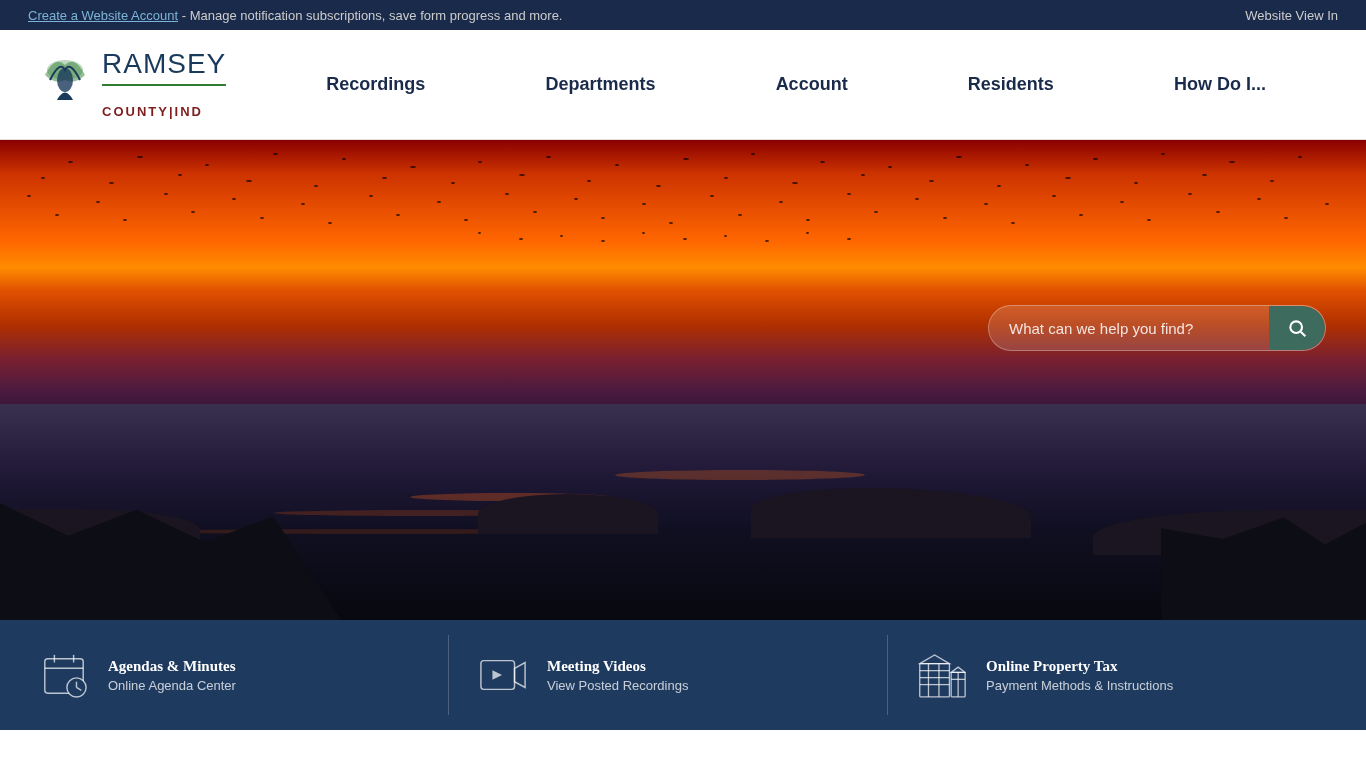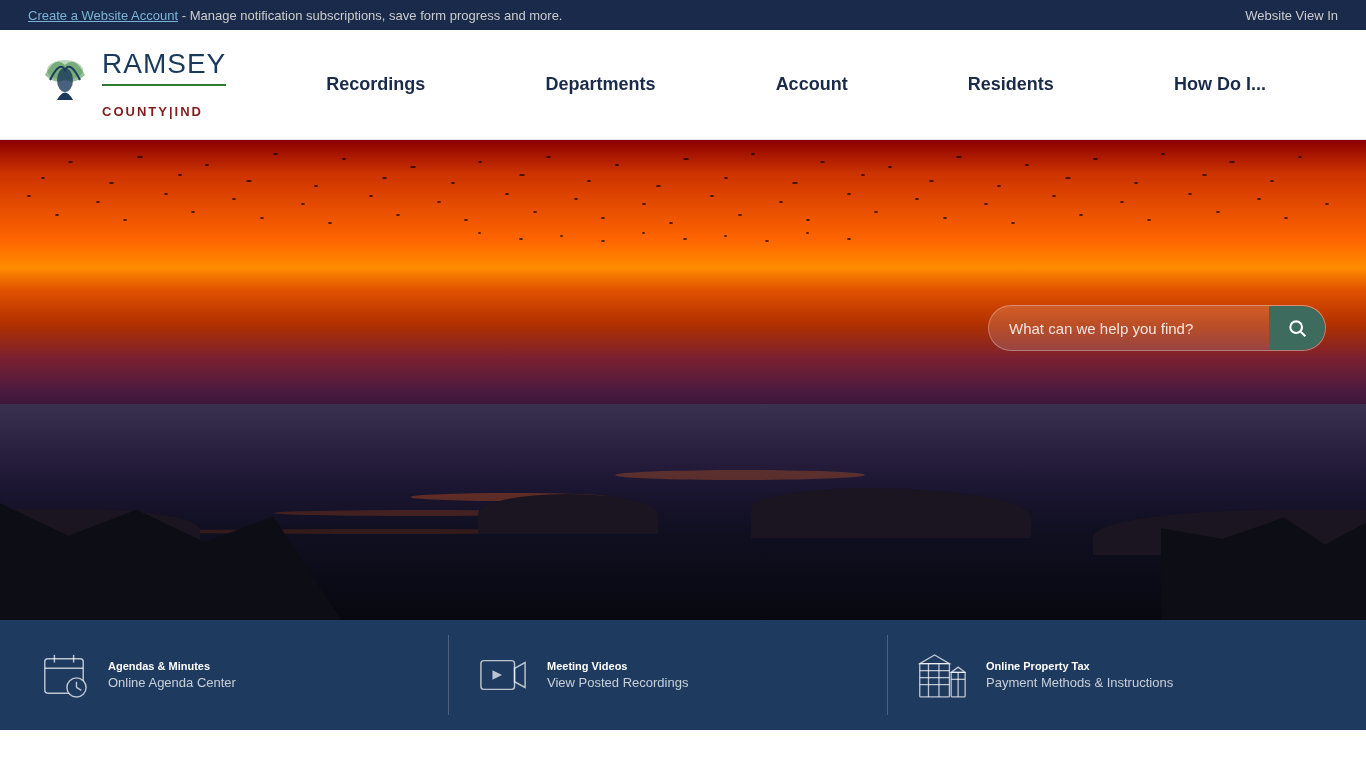--- a/index.html
+++ b/index.html
@@ -250,24 +250,25 @@
       font-size: 40px;
       flex-shrink: 0;
       display: flex;
       align-items: center;
       justify-content: center;
     }
     .ql-text {
       color: #fff;
     }
     .ql-text .ql-title {
-      font-size: 11px;
+      font-size: 15px;
       font-weight: 700;
       margin-bottom: 3px;
       color: #fff;
+      font-family: Liberation Serif, serif;
     }
     .ql-text .ql-subtitle {
       font-size: 13px;
       color: rgba(255,255,255,0.75);
       font-weight: 400;
     }
 
     
     .ql-icon svg {
       width: 48px;

